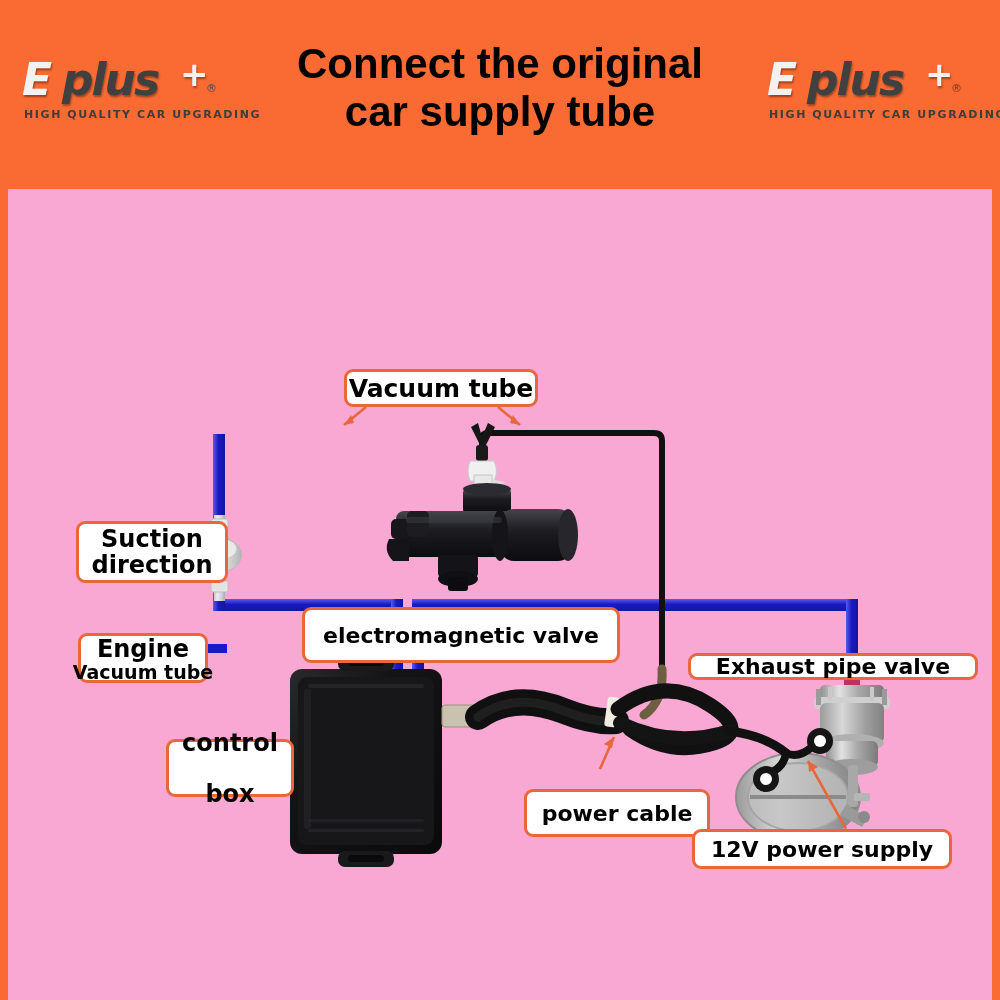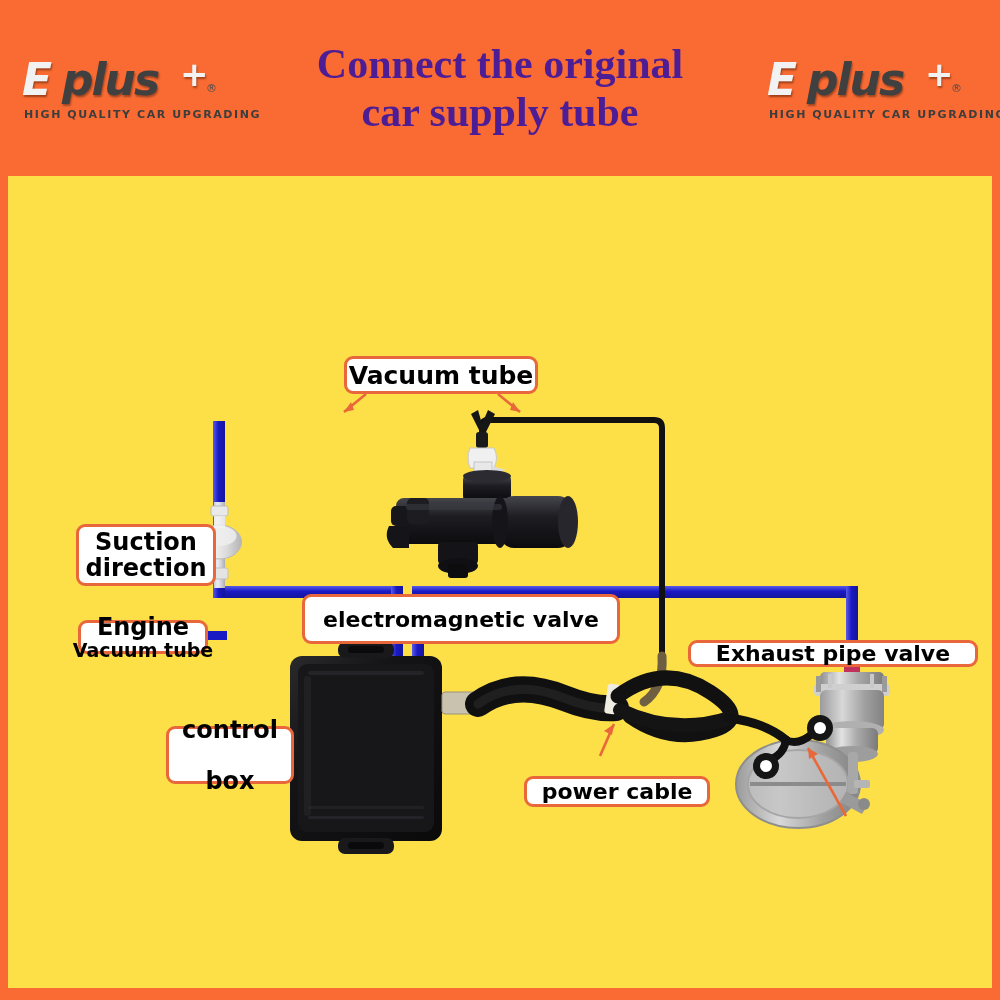--- a/index.html
+++ b/index.html
@@ -58,31 +58,31 @@
   .logo-tag{
     position:absolute;left:4px;top:52px;
     font-size:11px;font-weight:bold;color:#3d3d3d;
     letter-spacing:1.6px;
     white-space:nowrap;
     font-family:"DejaVu Sans", sans-serif;
   }
   #title{
     position:absolute;left:190px;top:40px;width:620px;
     text-align:center;
-    color:#4c1d95;
+    color:#000000;
     font-size:42px;line-height:48px;
     font-weight:bold;
-    font-family:Liberation Serif, serif;
+    font-family:Liberation Sans, sans-serif;
     z-index:5;
   }
   
   #canvas{
-    position:absolute;left:8px;top:176px;
+    position:absolute;left:8px;top:189px;
     width:984px;height:812px;
-    background:#fde047;
+    background:#f9a8d4;
   }
   svg#art{position:absolute;left:0;top:0;width:984px;height:812px;}
   
   .label{
     position:absolute;
     background:#ffffff;
     border:3px solid #E8683B;
     border-radius:9px;
     color:#000;
     font-weight:bold;
@@ -329,42 +329,45 @@
 
         <path d="M838 640 L800 572"></path>
         <path d="M800 572 l1 11 l9 -5" fill="#E8683B" stroke="none"></path>
       </g>
     </svg>
 
     <div class="label l-big" id="lbl-vacuum" style="left:336px;top:180px;width:194px;height:38px;">
       <span>Vacuum tube</span>
     </div>
 
-    <div class="label l1" id="lbl-suction" style="left:68px;top:332px;width:140px;height:62px;margin-top:16px;">
+    <div class="label l1" id="lbl-suction" style="left:68px;top:332px;width:152px;height:62px;">
       <span>Suction</span>
       <span>direction</span>
     </div>
 
-    <div class="label" id="lbl-engine" style="left:70px;top:444px;width:130px;height:34px;">
+    <div class="label" id="lbl-engine" style="left:70px;top:444px;width:130px;height:50px;justify-content:space-between;">
       <span class="l1">Engine</span>
       <span class="l-sm">Vacuum tube</span>
     </div>
 
-    <div class="label l2" id="lbl-emvalve" style="left:294px;top:418px;width:318px;height:50px;">
+    <div class="label l2" id="lbl-emvalve" style="left:294px;top:418px;width:318px;height:56px;">
       <span>electromagnetic valve</span>
     </div>
 
     <div class="label l2" id="lbl-exhaust" style="left:680px;top:464px;width:290px;height:27px;">
       <span>Exhaust pipe valve</span>
     </div>
 
     <div class="label l1" id="lbl-control" style="left:158px;top:550px;width:128px;height:58px;gap:25px;">
       <span>control</span>
       <span>box</span>
     </div>
 
-    <div class="label l2" id="lbl-powercable" style="left:516px;top:600px;width:186px;height:31px;">
+    <div class="label l2" id="lbl-powercable" style="left:516px;top:600px;width:186px;height:48px;">
       <span>power cable</span>
     </div>
 
+    <div class="label l2" id="lbl-supply" style="left:684px;top:640px;width:260px;height:40px;">
+      <span>12V power supply</span>
+    </div>
 
   </div>
 </div>
 
 </body></html>

